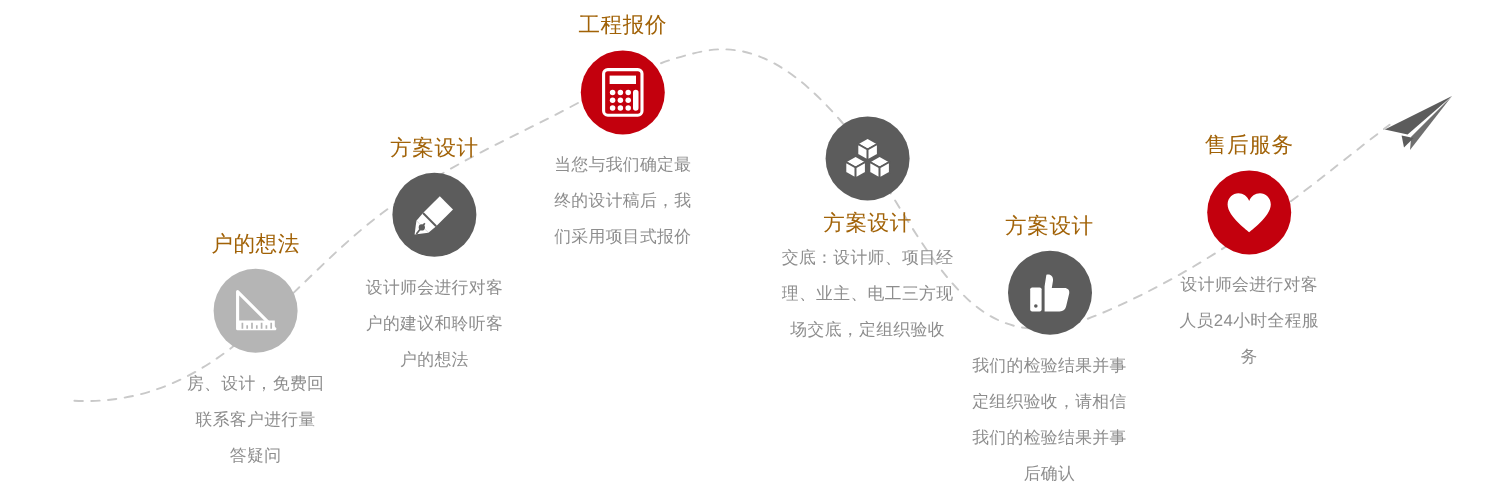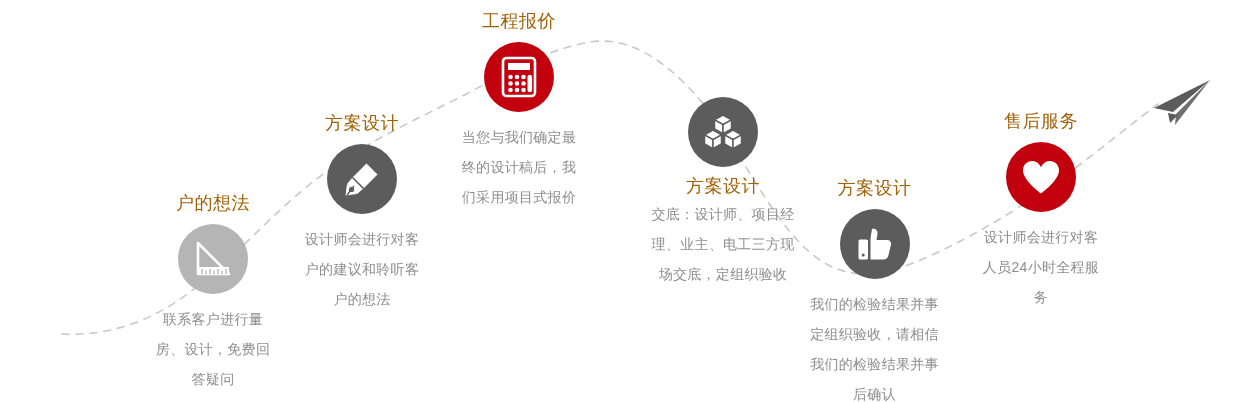--- a/index.html
+++ b/index.html
@@ -111,22 +111,22 @@
             <line x1="23" y1="37" x2="23" y2="34"></line>
             <line x1="27" y1="37" x2="27" y2="32"></line>
             <line x1="31" y1="37" x2="31" y2="34"></line>
             <line x1="35" y1="37" x2="35" y2="32"></line>
           </g>
         </svg>
       </div>
     </div>
     <div class="gap-icon-desc"></div>
     <div class="step-desc">
+      <div>房、设计，免费回</div>
       <div>联系客户进行量</div>
-      <div>房、设计，免费回</div>
       <div>答疑问</div>
     </div>
   </div>
 
   <div class="step" style="left:262px; top:110px;">
     <div class="step-title">方案设计</div>
     <div class="gap-title-icon"></div>
     <div class="icon-wrap">
       <div class="icon-circle" style="background:#5c5c5c;">
         <svg width="42" height="42" viewBox="0 0 42 42" xmlns="http://www.w3.org/2000/svg">

